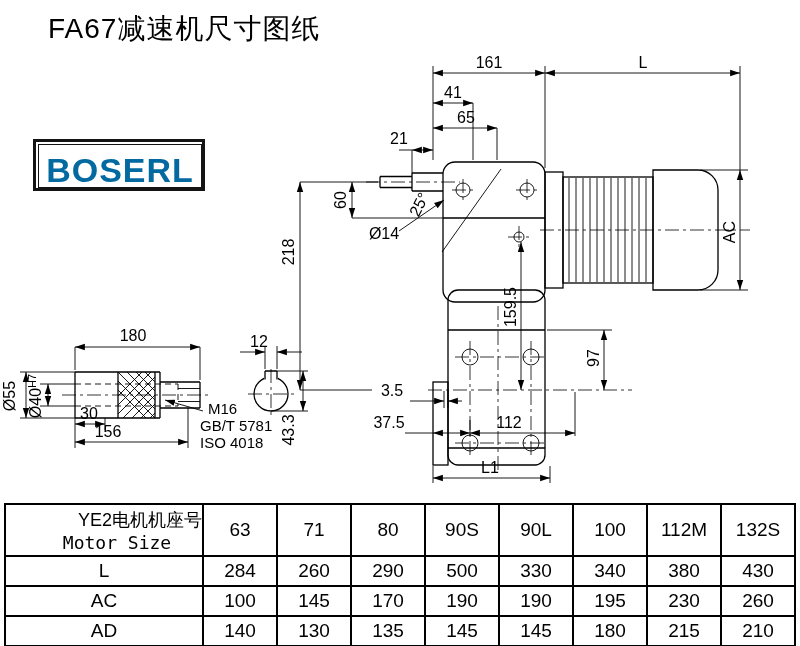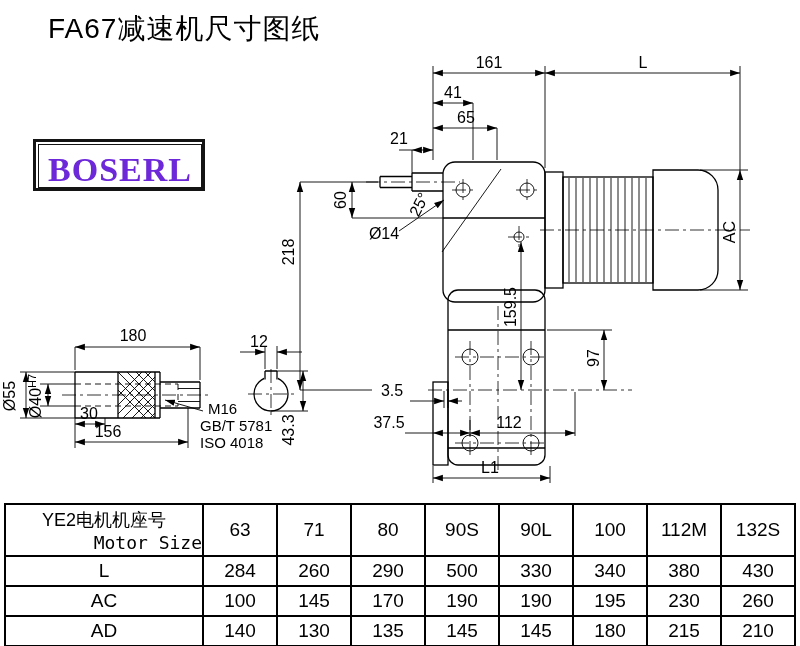--- a/index.html
+++ b/index.html
@@ -13,43 +13,43 @@
   }
   .logo{
     position:absolute;left:33px;top:139px;width:162px;height:42px;
     border:3px solid #141414;padding:2px;background:#fff;
   }
   .logo-inner{
     width:100%;height:100%;border:1px solid #141414;
     display:flex;align-items:center;justify-content:center;
   }
   .logo-text{
-    font-family:Liberation Serif, serif;font-weight:700;
-    font-size:34px;color:#6d28d9;letter-spacing:1px;line-height:1;margin-top:8px;
+    font-family:Liberation Sans, sans-serif;font-weight:700;
+    font-size:34px;color:#0369a1;letter-spacing:1px;line-height:1;margin-top:8px;
   }
   svg.drawing{position:absolute;left:0;top:0;}
   .s{stroke:#000;stroke-width:1.3;fill:none;}
   .t{stroke-width:0.9;}
   .c{stroke:#000;stroke-width:0.8;fill:none;stroke-dasharray:14 4 3 4;}
   .h{stroke:#000;stroke-width:0.9;fill:none;stroke-dasharray:6 4;}
   .d{stroke:#000;stroke-width:0.9;fill:none;}
   text.m{font-family:"Liberation Sans",sans-serif;font-size:16px;fill:#000;text-anchor:middle;}
   text.st{text-anchor:start;font-size:15px;}
   .dim-table{
     position:absolute;left:4px;top:503px;width:792px;
     border-collapse:collapse;table-layout:fixed;
   }
   .dim-table td{
     border:2px solid #000;text-align:center;vertical-align:middle;
     font-size:19px;padding:0;height:28px;color:#000;
   }
   .dim-table td.c1{width:196px;}
   .dim-table tr.hdr td{height:50px;}
-  .hdr-l1{text-align:center;padding-left:0;font-size:18px;}
-  .hdr-l2{text-align:right;padding-left:26px;font-size:18px;font-family:"DejaVu Sans Mono",monospace;}
+  .hdr-l1{text-align:right;padding-left:0;font-size:18px;}
+  .hdr-l2{text-align:center;padding-left:26px;font-size:18px;font-family:"DejaVu Sans Mono",monospace;}
 </style>
 </head>
 <body>
 
 <h1 class="title">FA67减速机尺寸图纸</h1>
 
 <div class="logo">
   <div class="logo-inner">
     <span class="logo-text">BOSERL</span>
   </div>

